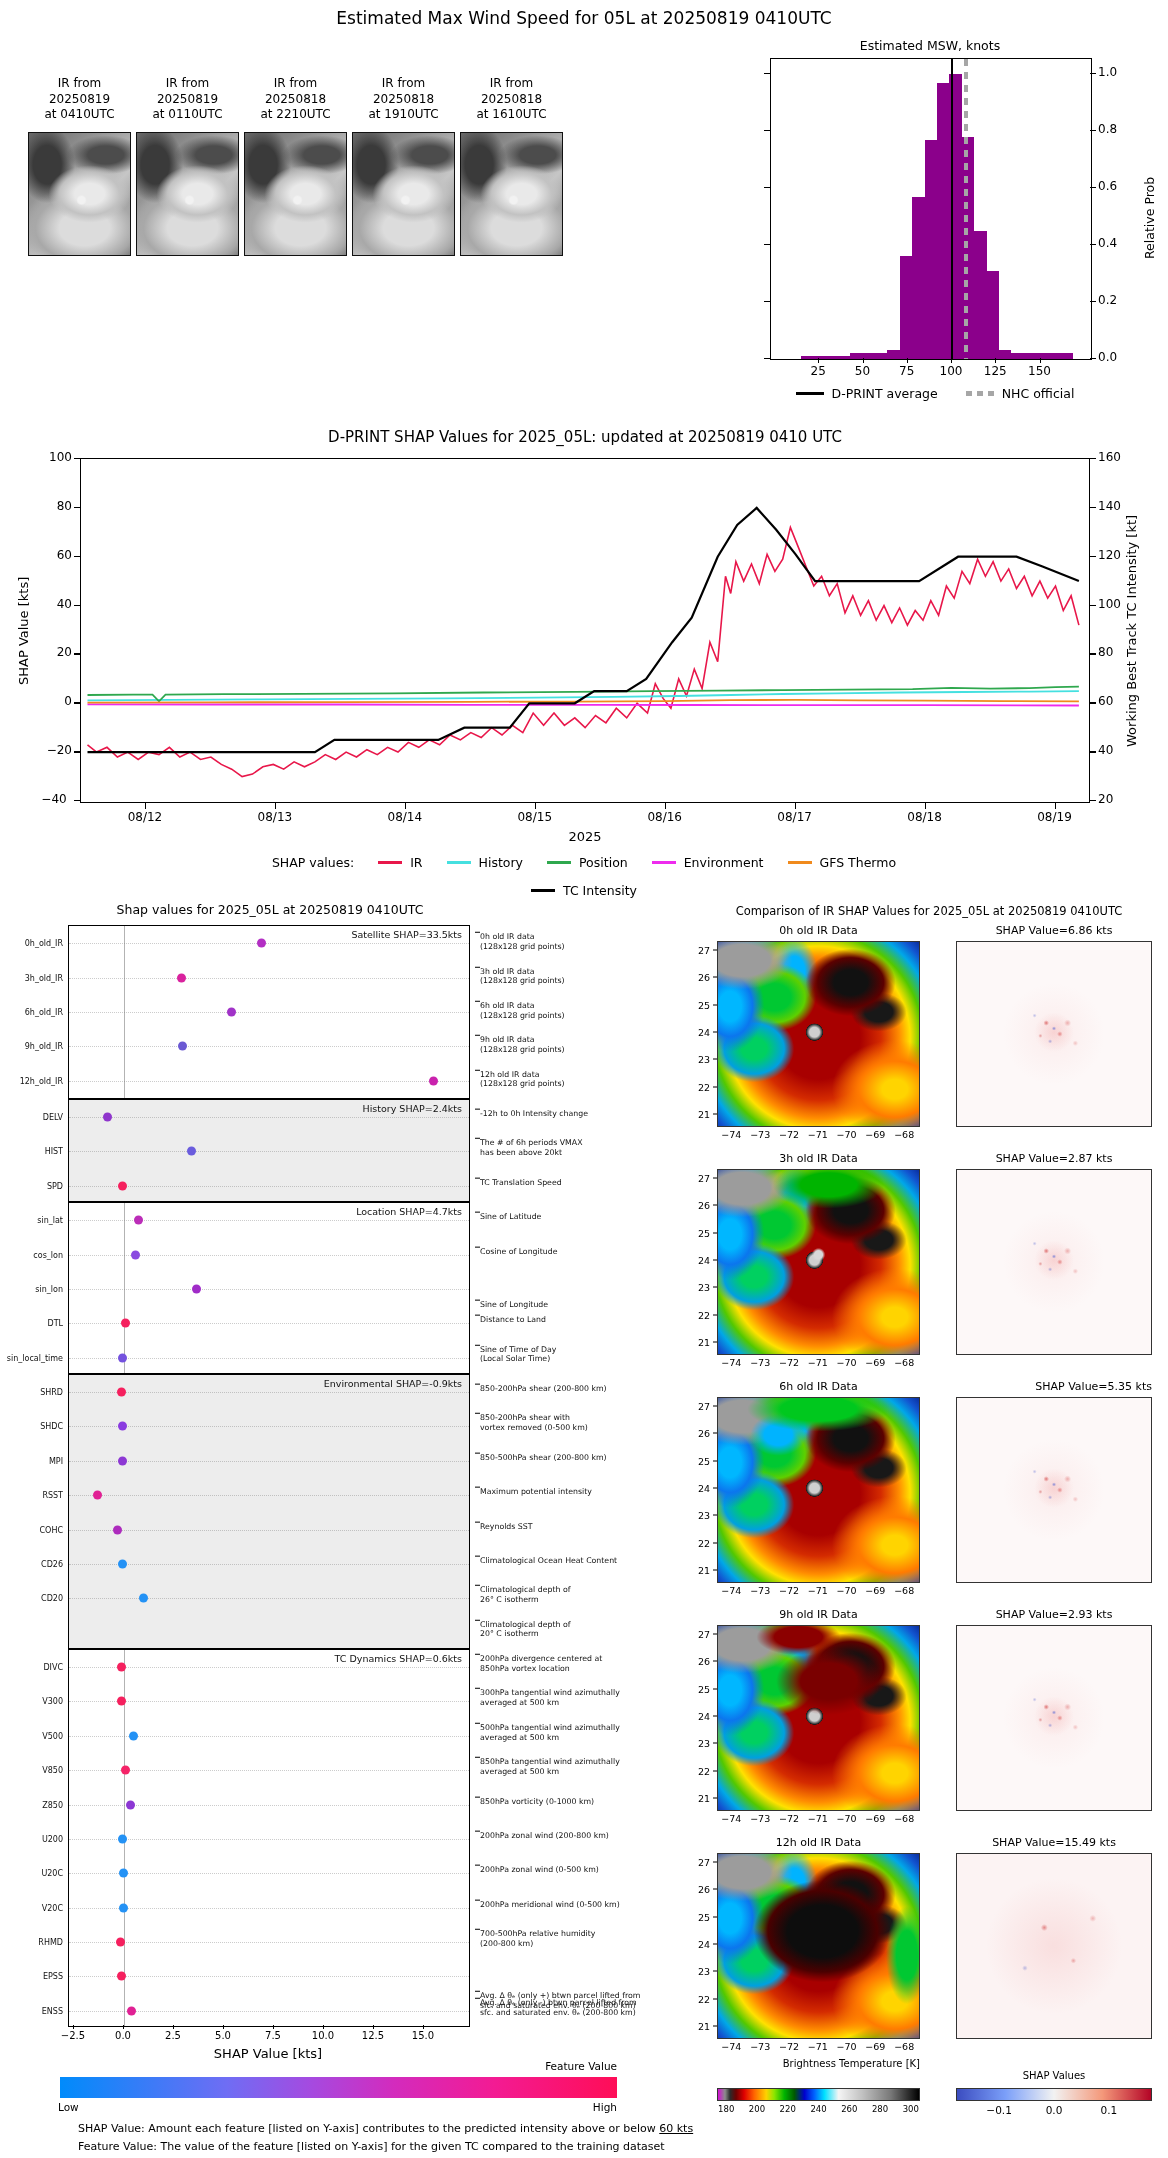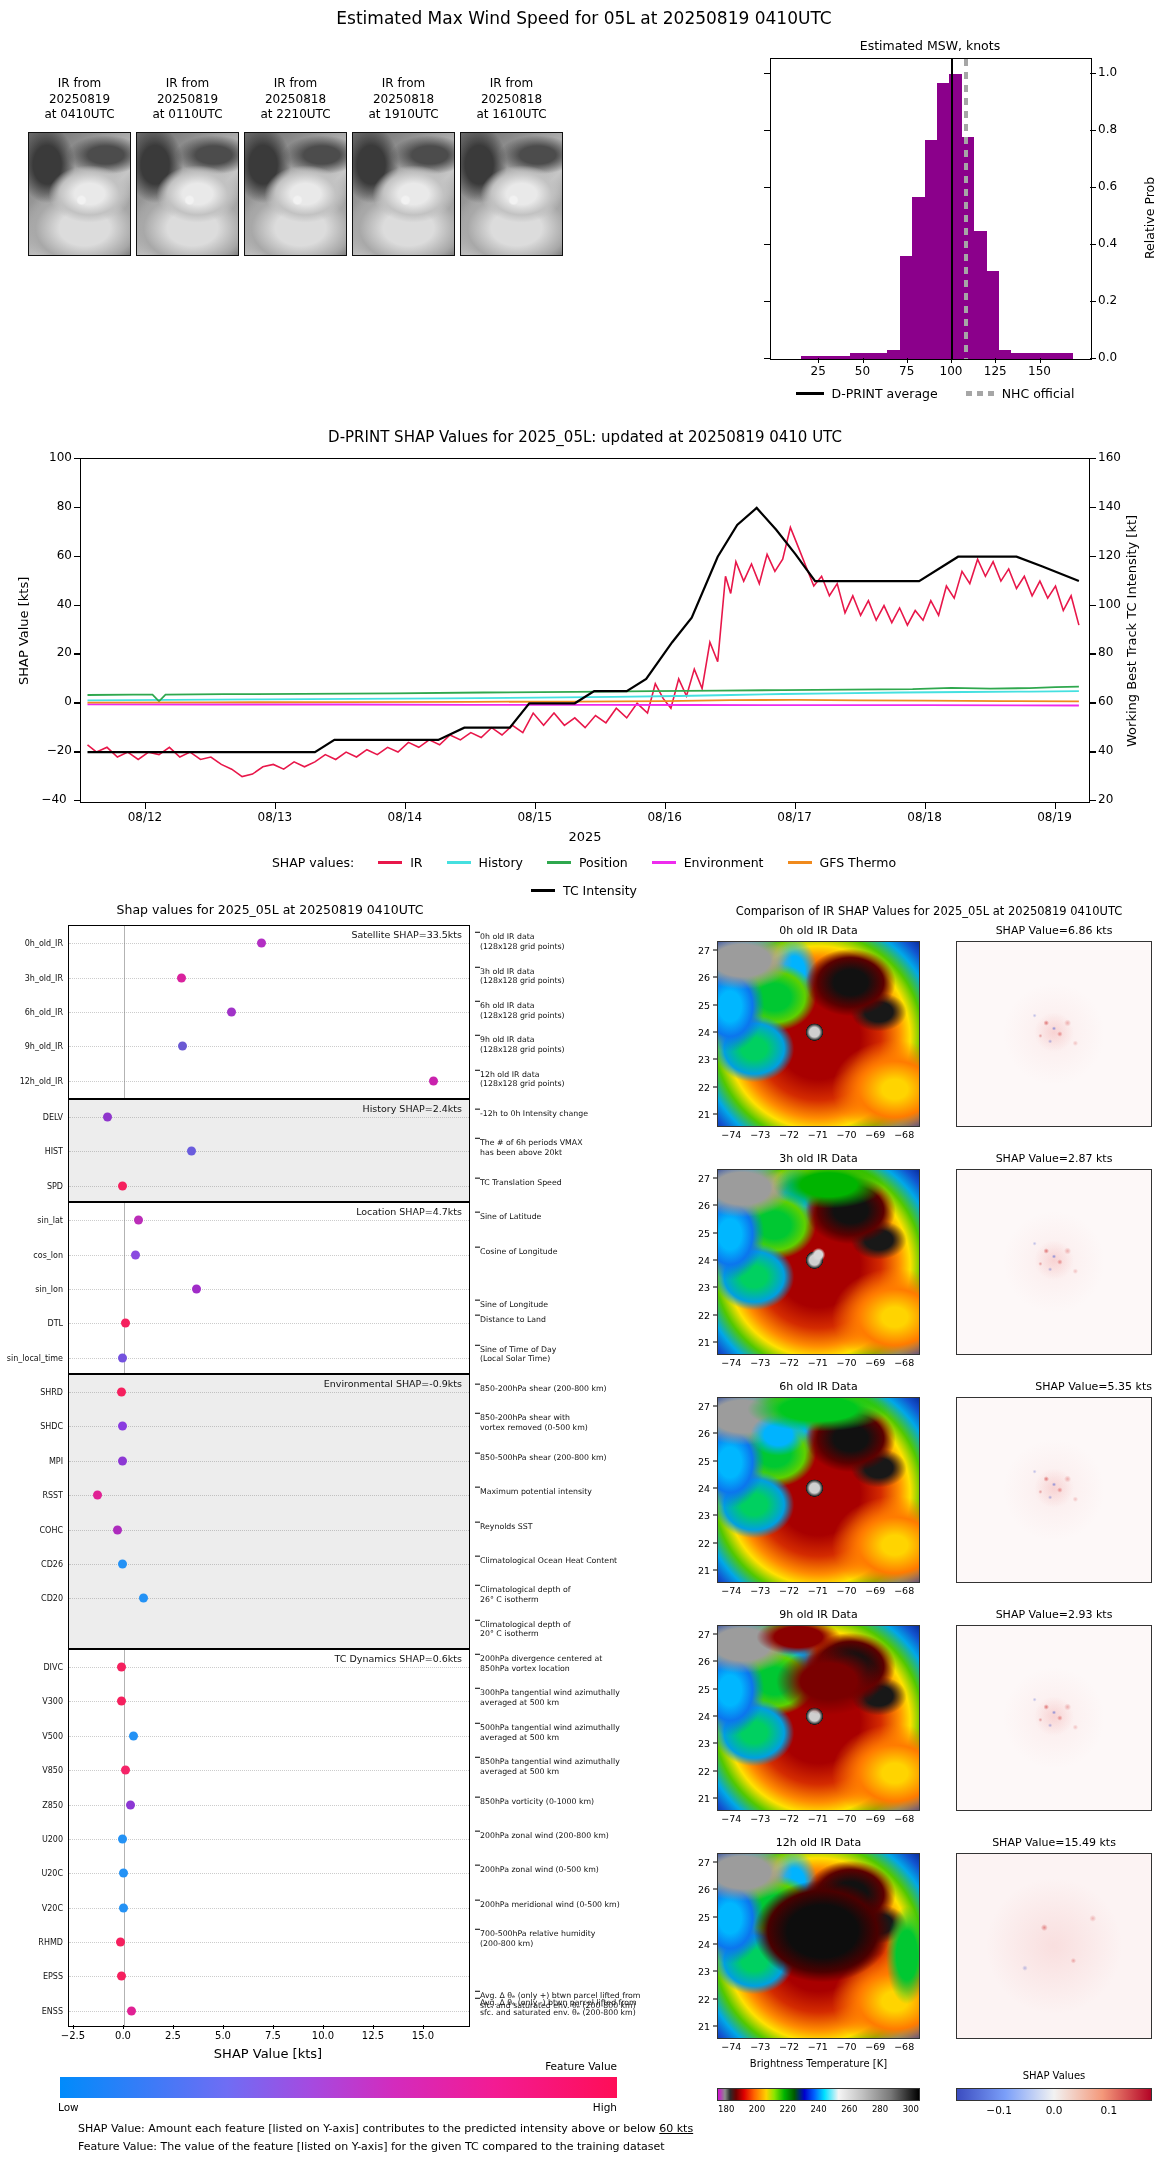--- a/index.html
+++ b/index.html
@@ -784,21 +784,21 @@
         <div class="shap-map smv4" style="left: 266px; top: 953px;"></div>
         <div class="xlab" style="left: 41.3972px; top: 1141px;">−74</div>
         <div class="xlab" style="left: 70.1915px; top: 1141px;">−73</div>
         <div class="xlab" style="left: 98.9858px; top: 1141px;">−72</div>
         <div class="xlab" style="left: 127.78px; top: 1141px;">−71</div>
         <div class="xlab" style="left: 156.574px; top: 1141px;">−70</div>
         <div class="xlab" style="left: 185.369px; top: 1141px;">−69</div>
         <div class="xlab" style="left: 214.163px; top: 1141px;">−68</div>
       </div>
     <div id="cmp-cbars">
-        <div class="cbar-title" style="left: 27px; width: 203px; top: 1158px;">Brightness Temperature [K]</div>
+        <div class="cbar-title" style="left: 27px; width: 203px; top: 1158px; text-align: right;">Brightness Temperature [K]</div>
         <div class="cbar bt-bar" style="left: 27px; width: 203px; top: 1188px;"></div>
         <div class="cbtick" style="left: 36.2273px; top: 1204px;">180</div>
         <div class="cbtick" style="left: 66.9848px; top: 1204px;">200</div>
         <div class="cbtick" style="left: 97.7424px; top: 1204px;">220</div>
         <div class="cbtick" style="left: 128.5px; top: 1204px;">240</div>
         <div class="cbtick" style="left: 159.258px; top: 1204px;">260</div>
         <div class="cbtick" style="left: 190.015px; top: 1204px;">280</div>
         <div class="cbtick" style="left: 220.773px; top: 1204px;">300</div>
         <div class="cbar-title" style="left: 266px; width: 196px; top: 1170px;">SHAP Values</div>
         <div class="cbar sv-bar" style="left: 266px; width: 196px; top: 1188px;"></div>

